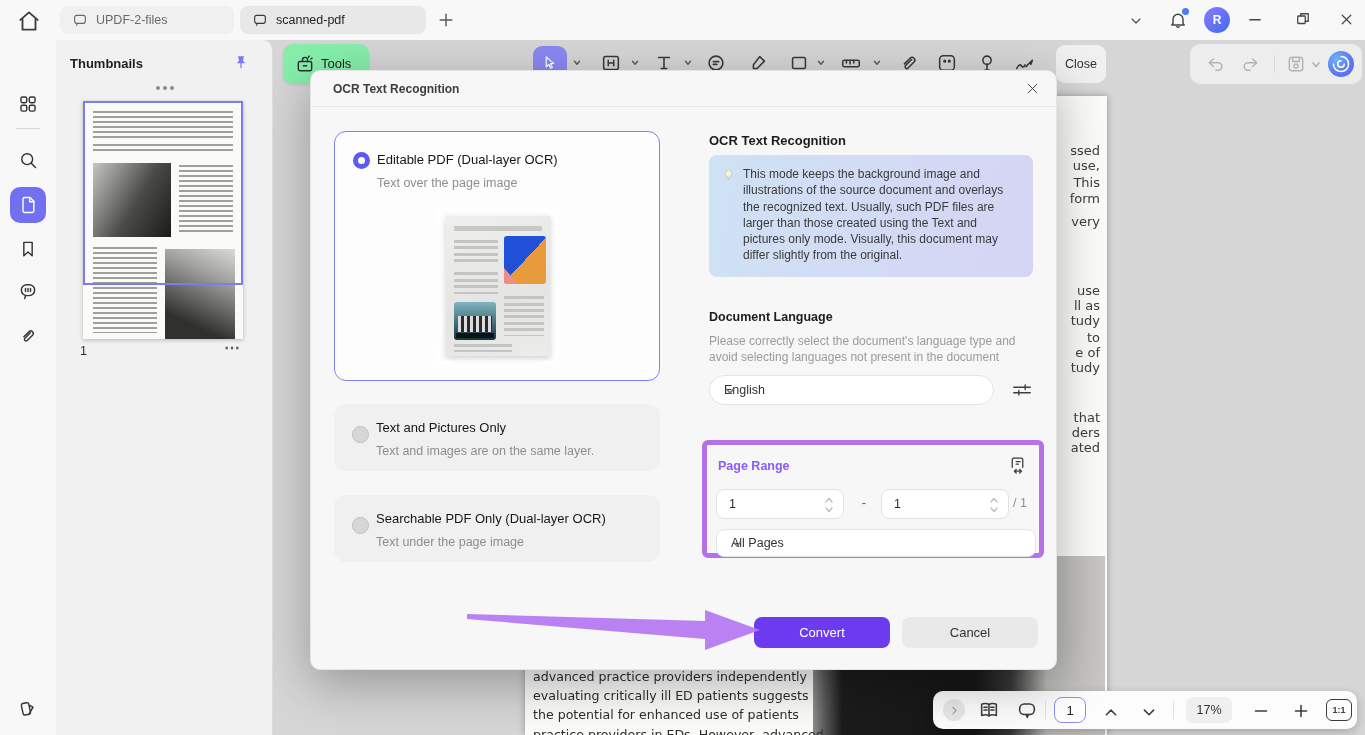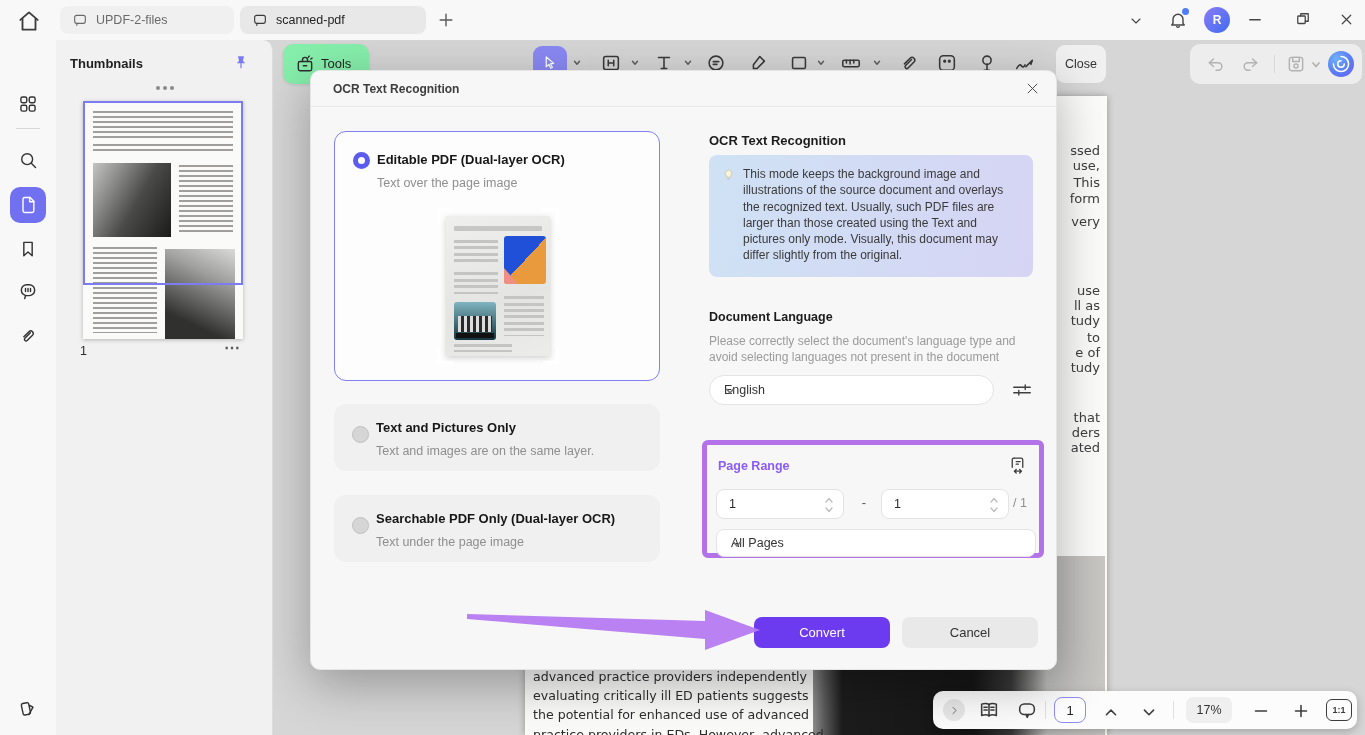--- a/index.html
+++ b/index.html
@@ -78,21 +78,21 @@
   #dialog{position:absolute;left:310px;top:70px;width:747px;height:600px;background:#f7f7f7;border:1px solid #e5e5e5;border-radius:10px;box-shadow:0 14px 50px rgba(0,0,0,.30);z-index:20}
   .dlg-head{position:absolute;left:0;top:0;width:100%;height:36px;border-bottom:1px solid #e8e8e8}
   .dlg-title{position:absolute;left:22px;top:11px;font-size:12px;font-weight:bold;color:#3d3d3d}
   .dlg-x{position:absolute;right:16px;top:10px;width:15px;height:15px;color:#4c4c4c}
   .card{position:absolute;left:23px;width:326px;border-radius:12px}
   #card1{top:60px;height:250px;background:#fdfdfd;border:1.5px solid #8080f2}
   #card2{top:333px;height:67px;background:#f0f0f0}
   #card3{top:424px;height:67px;background:#f0f0f0}
   .radio-on{position:absolute;left:18px;top:20px;width:17px;height:17px;border-radius:50%;background:#fff;border:5px solid #5b5bf0}
   .radio-off{position:absolute;left:18px;width:17px;height:17px;border-radius:50%;background:#d6d6d6;border:1px solid #c0c0c0}
-  .opt-title{position:absolute;left:42px;font-size:13px;font-weight:bold;color:#171717}
+  .opt-title{position:absolute;left:42px;font-size:13px;font-weight:normal;color:#171717}
   .opt-sub{position:absolute;left:42px;font-size:12.5px;color:#8e8e8e}
   
   .illu{position:absolute;left:100px;top:76px;width:126px;height:156px}
   .ipage{position:absolute;left:11px;top:8px;width:104px;height:140px;background:linear-gradient(160deg,#efefed,#e4e4e2 60%,#ececea);box-shadow:0 2px 6px rgba(0,0,0,.18)}
   .br{position:absolute;width:16px;height:16px;border-color:#fff;border-style:solid}
   .br1{left:2px;top:0;border-width:3px 0 0 3px}
   .br2{right:2px;top:0;border-width:3px 3px 0 0}
   .br3{left:2px;bottom:0;border-width:0 0 3px 3px}
   .br4{right:2px;bottom:0;border-width:0 3px 3px 0}
   .ip-bar{position:absolute;left:8px;top:10px;width:88px;height:5px;background:#c7c7c5;border-radius:1px}
@@ -279,21 +279,21 @@
   <span class="frag" style="top:234px">to</span>
   <span class="frag" style="top:249px">e of</span>
   <span class="frag" style="top:264px">tudy</span>
   <span class="frag" style="top:314px">that</span>
   <span class="frag" style="top:329px">ders</span>
   <span class="frag" style="top:344px">ated</span>
 </div>
 <div class="doc-lines">
   <div>advanced practice providers independently</div>
   <div>evaluating critically ill ED patients suggests</div>
-  <div>the potential for enhanced use of advanced</div>
+  <div>the potential for enhanced use of patients</div>
   <div>practice providers in EDs. However, advanced</div>
 </div>
 
 <div class="tools-btn">
   <svg class="ic" viewBox="0 0 24 24">
       <rect x="4" y="9" width="16" height="11" rx="2"></rect>
       <path d="M9 9 V7 a3 3 0 0 1 6 0 v2"></path>
       <path d="M10 14 H14"></path>
       <path d="M16 4 l1 -1.5 M19 6 l1.5 -1"></path>
     </svg>

